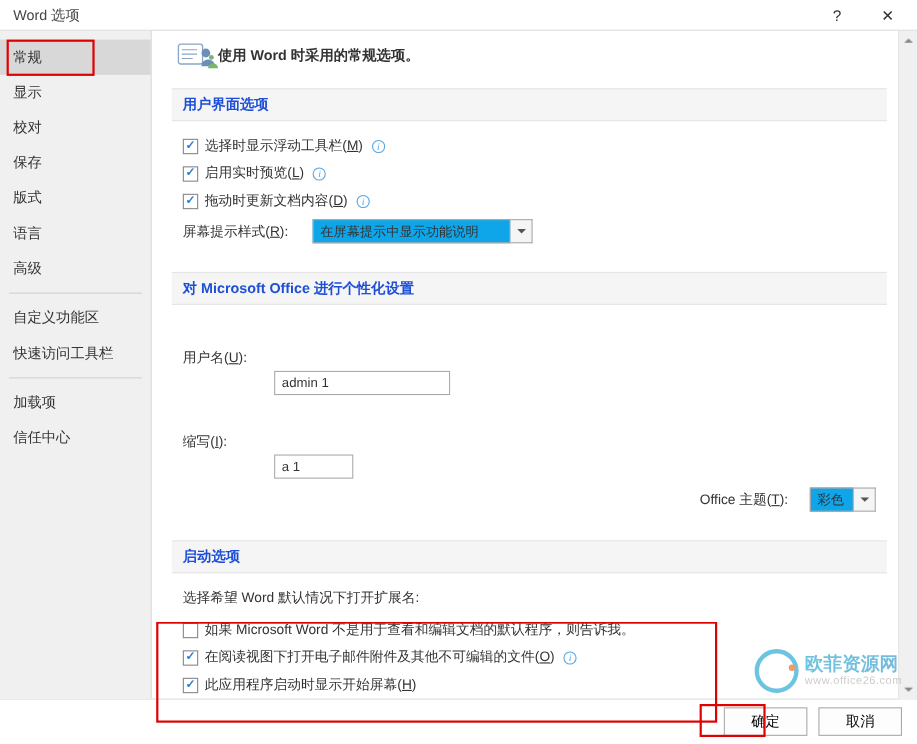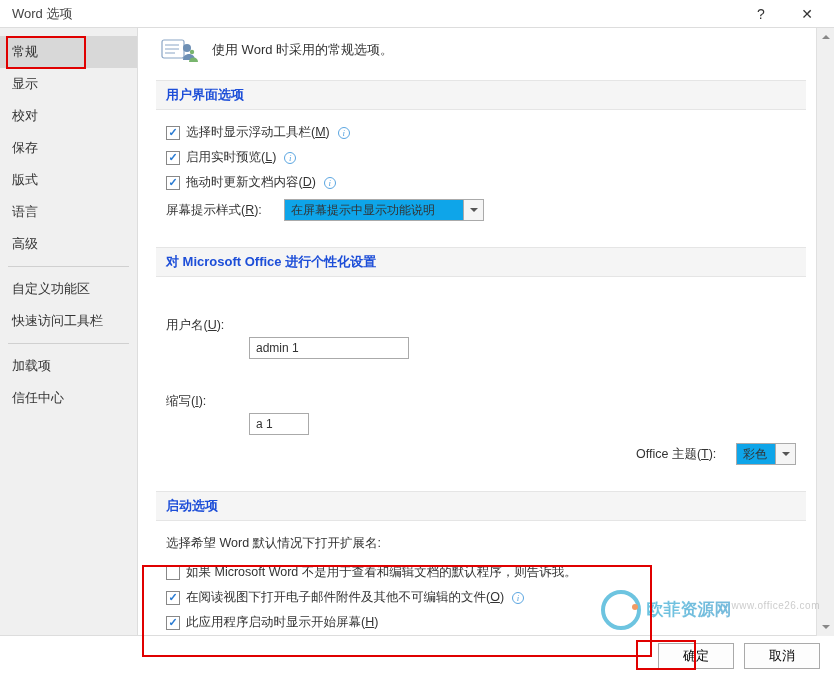--- a/index.html
+++ b/index.html
@@ -13,21 +13,21 @@
     .dialog-body { display: flex; height: 608px; border-bottom: 1px solid #ddd; }
     
     .sidebar { width: 138px; background: #f0f0f0; border-right: 1px solid #ddd; padding-top: 8px; position: relative; }
     .sidebar-item { padding: 7px 12px; font-size: 13px; color: #333; cursor: pointer; }
     .sidebar-item.active { background: #d8d8d8; }
     .sidebar-sep { height: 1px; background: #d0d0d0; margin: 6px 8px; }
     .sidebar-highlight { position: absolute; border: 2px solid #e00000; top: 8px; left: 6px; width: 80px; height: 33px; pointer-events: none; }
     
     .content { flex: 1; overflow-y: auto; padding: 10px 22px 22px 18px; position: relative; }
     
-    .intro { display: flex; align-items: center; gap: 14px; margin-bottom: 18px; padding-left: 4px; }
+    .intro { display: flex; align-items: center; gap: 0; margin-bottom: 18px; padding-left: 4px; font-weight: bold; }
     .intro-icon { width: 38px; height: 24px; position: relative; }
     .intro-icon svg { width: 100%; height: 100%; }
     
     .section-header { background: #f5f5f5; border-top: 1px solid #e5e5e5; border-bottom: 1px solid #e5e5e5; padding: 5px 10px; font-size: 13px; color: #1d4ed8; margin-bottom: 14px; font-weight: bold; }
     
     .section-body { padding: 0 10px 18px 10px; }
     
     .chk-row { display: flex; align-items: center; gap: 6px; margin-bottom: 8px; }
     .chk { width: 14px; height: 14px; border: 1px solid #888; display: inline-flex; align-items: center; justify-content: center; background: #fff; flex-shrink: 0; }
     .chk.checked::after { content: "✓"; color: #2b7cd3; font-size: 11px; font-weight: bold; line-height: 1; }
@@ -35,40 +35,40 @@
     .key { text-decoration: underline; }
     .info-icon { width: 12px; height: 12px; border-radius: 50%; border: 1px solid #5aa5e0; color: #5aa5e0; display: inline-flex; align-items: center; justify-content: center; font-size: 9px; font-style: italic; font-family: serif; margin-left: 2px; }
     
     .form-row { display: flex; align-items: center; gap: 8px; margin-bottom: 8px; }
     .form-label { font-size: 12.5px; color: #333; white-space: nowrap; }
     .form-label.w1 { width: 75px; }
     .form-label.w2 { width: 110px; }
     
     .textbox { border: 1px solid #aaa; padding: 3px 6px; font-size: 12px; color: #333; background: #fff; height: 22px; margin-top: 46px; }
     .textbox.w160 { width: 160px; }
-    .textbox.w60 { width: 60px; }
+    .textbox.w60 { width: 72px; }
     
     .dropdown { display: flex; align-items: stretch; height: 22px; }
     .dropdown-field { border: 1px solid #aaa; padding: 3px 6px; font-size: 12px; color: #333; background: #0ea5e9; display: flex; align-items: center; }
     .dropdown-btn { width: 20px; border: 1px solid #aaa; border-left: none; display: flex; align-items: center; justify-content: center; background: #f5f5f5; }
     .dropdown-btn::after { content: ""; width: 0; height: 0; border-left: 4px solid transparent; border-right: 4px solid transparent; border-top: 4px solid #555; }
     
     .btn { border: 1px solid #aaa; padding: 4px 14px; font-size: 12.5px; background: #fdfdfd; cursor: pointer; }
     
     .dialog-footer { height: 40px; display: flex; align-items: center; justify-content: flex-end; gap: 10px; padding: 0 14px; }
     .footer-btn { border: 1px solid #aaa; padding: 3px 24px; font-size: 13px; background: #fdfdfd; cursor: pointer; }
     
     .highlight-box { border: 2px solid #e00000; position: absolute; pointer-events: none; z-index: 5; }
     .hbox1 { left: 142px; top: 565px; width: 510px; height: 92px; }
     .hbox2 { left: 636px; top: 640px; width: 60px; height: 30px; }
     
     .watermark { position: absolute; right: 14px; bottom: 46px; display: flex; align-items: center; gap: 6px; opacity: 0.75; pointer-events: none; }
     .wm-circle { width: 40px; height: 40px; border-radius: 50%; border: 4px solid #3cb0d6; position: relative; }
     .wm-circle::after { content: ""; position: absolute; width: 6px; height: 6px; background: #ee7a30; border-radius: 50%; right: -1px; top: 10px; }
-    .wm-text { display: flex; flex-direction: row; line-height: 1.15; }
+    .wm-text { display: flex; flex-direction: column; line-height: 1.15; }
     .wm-text .cn { font-size: 17px; font-weight: bold; background: linear-gradient(90deg, #3cb0d6, #4aa3d0); -webkit-background-clip: text; -webkit-text-fill-color: transparent; }
     .wm-text .en { font-size: 10px; color: #bbb; letter-spacing: 0.5px; }
     
     .scrollbar { position: absolute; right: 0; top: 28px; bottom: 40px; width: 18px; background: #f0f0f0; border-left: 1px solid #e0e0e0; }
     .scroll-arrow { height: 18px; display: flex; align-items: center; justify-content: center; }
     .scroll-arrow::after { content: ""; width: 0; height: 0; border-left: 4px solid transparent; border-right: 4px solid transparent; }
     .scroll-arrow.up::after { border-bottom: 4px solid #888; }
     .scroll-arrow.down { position: absolute; bottom: 0; width: 100%; }
     .scroll-arrow.down::after { border-top: 4px solid #888; }
     

